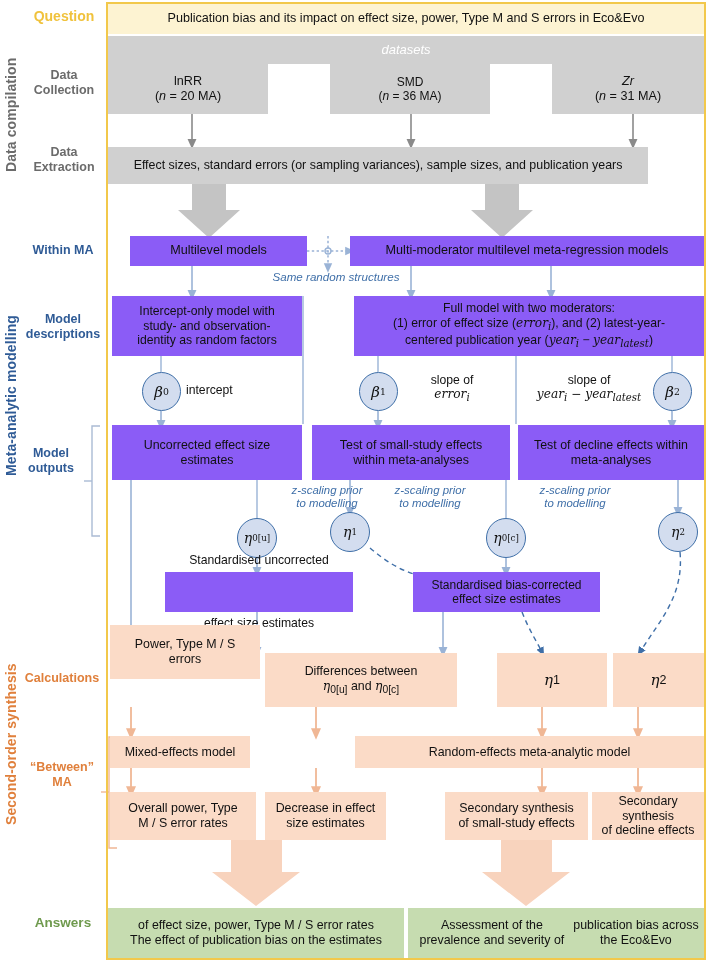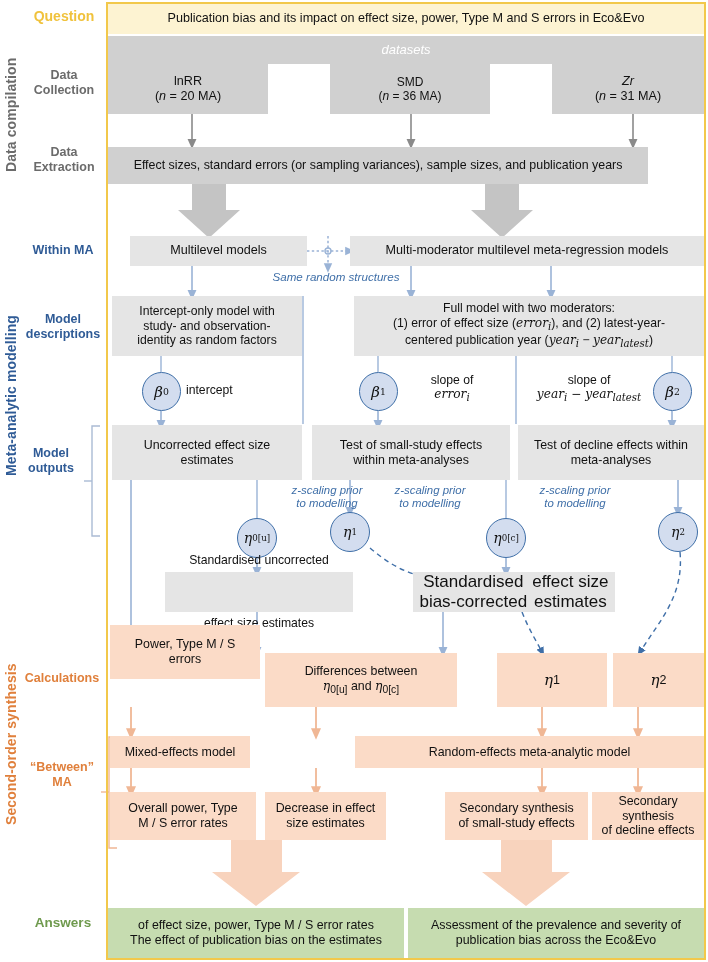--- a/index.html
+++ b/index.html
@@ -36,21 +36,21 @@
     position:absolute;
     box-sizing:border-box;
     display:flex;align-items:center;justify-content:center;
     text-align:center;
     color:#111;
     line-height:1.2;
     padding:6px 4px;
   }
   .yellow{background:#fdf3d2;}
   .grey{background:#d0d0d0;}
-  .blue{background:#e5e5e5;}
+  .blue{background:#8b5cf6;}
   .peach{background:#fbdbc7;}
   .green{background:#c6dcb0;}
 
   
   .circ{
     position:absolute;
     border:1.4px solid #3f6fa8;
     background:#d3ddef;
     border-radius:50%;
     display:flex;align-items:center;justify-content:center;
@@ -307,21 +307,21 @@
   </div>
   <div class="circ" style="left:658px;top:512px;width:40px;height:40px;font-size:14px;">
     <span>η</span>
       <span class="sub">2</span>
   </div>
 
   <div class="box blue" style="left:165px;top:572px;width:188px;height:40px;font-size:12.2px;flex-direction:column;gap:48px;">
     <div>Standardised uncorrected</div>
     <div>effect size estimates</div>
   </div>
-  <div class="box blue" style="left:413px;top:572px;width:202px;height:40px;font-size:17px;flex-direction:row;">
+  <div class="box blue" style="left:413px;top:572px;width:187px;height:40px;font-size:12px;flex-direction:column;">
     <div>Standardised bias-corrected</div>
     <div>effect size estimates</div>
   </div>
 
   <div class="box peach" style="left:110px;top:625px;width:150px;height:54px;font-size:12.4px;flex-direction:column;">
     <div>Power, Type M / S</div>
     <div>errors</div>
   </div>
   <div class="box peach" style="left:265px;top:653px;width:192px;height:54px;font-size:12.4px;flex-direction:column;">
     <div>Differences between</div>
@@ -355,18 +355,18 @@
   </div>
   <div class="box peach" style="left:592px;top:792px;width:112px;height:48px;font-size:12.4px;flex-direction:column;">
     <div>Secondary synthesis</div>
     <div>of decline effects</div>
   </div>
 
   <div class="box green" style="left:108px;top:908px;width:296px;height:50px;font-size:12.4px;flex-direction:column;">
     <div>of effect size, power, Type M / S error rates</div>
     <div>The effect of publication bias on the estimates</div>
   </div>
-  <div class="box green" style="left:408px;top:908px;width:296px;height:50px;font-size:12.4px;flex-direction:column;">
+  <div class="box green" style="left:408px;top:908px;width:296px;height:50px;font-size:12.4px;flex-direction:row;">
     <div>Assessment of the prevalence and severity of</div>
     <div>publication bias across the Eco&amp;Evo</div>
   </div>
 
 </div>
 
 </body></html>

